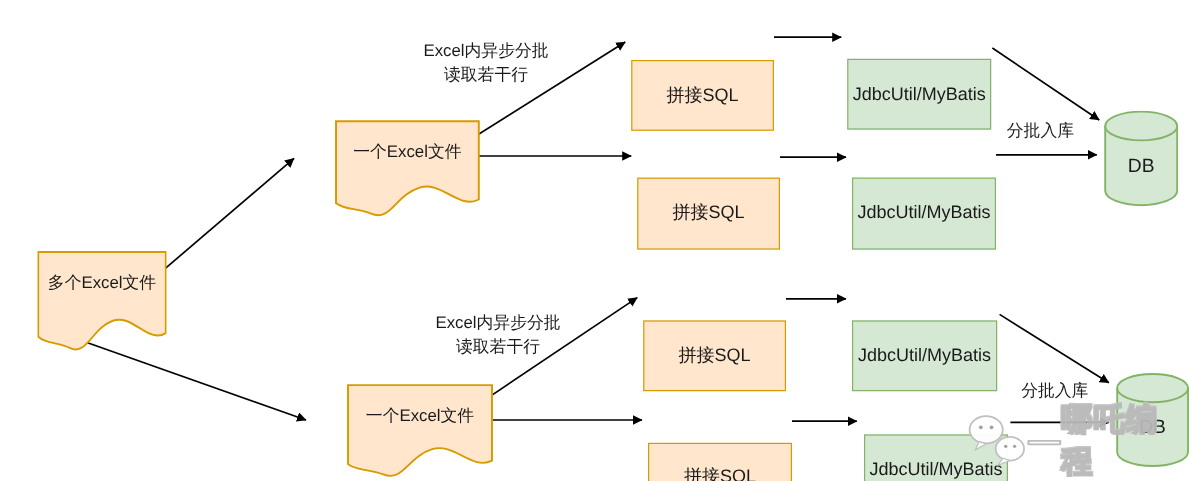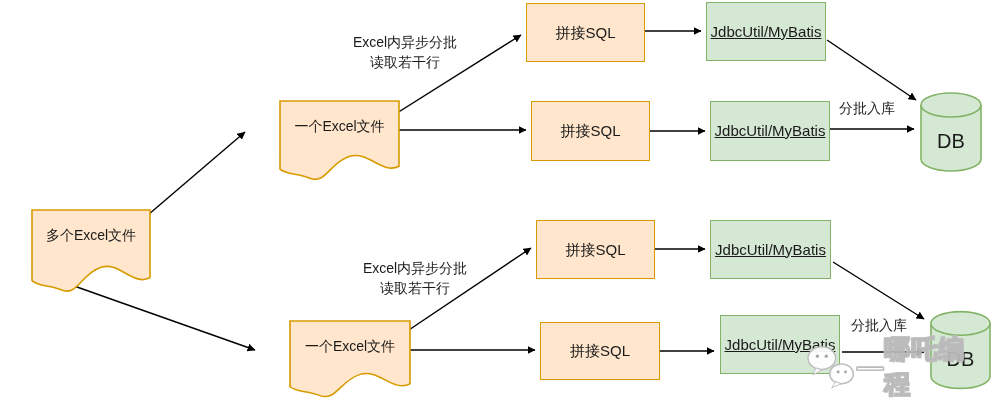--- a/index.html
+++ b/index.html
@@ -7,38 +7,38 @@
     position:relative;width:991px;height:401px;background:#ffffff;overflow:hidden;
     font-family:"Liberation Sans","DejaVu Sans",sans-serif;color:#1a1a1a;
   }
   .edges{position:absolute;left:0;top:0;width:991px;height:401px;pointer-events:none;}
   .edges line{stroke:#000;stroke-width:1.4;}
 
   .node{position:absolute;box-sizing:border-box;}
 
   .box{
     display:flex;align-items:center;justify-content:center;
-    font-size:15px;text-align:center;line-height:1.2;
+    font-size:15px;text-align:center;line-height:1.2;margin-top:47px;
   }
   .box.orange{background:#FFE6CC;border:1.5px solid #D79B00;}
-  .box.green{background:#D5E8D4;border:1.5px solid #82B366;text-decoration:underline;}
+  .box.green{background:#D5E8D4;border:1.5px solid #82B366;}
 
   .doc{pointer-events:none;margin-left:29px;}
   .doc svg{position:absolute;left:0;top:0;width:100%;height:100%;}
   .doc path{fill:#FFE6CC;stroke:#D79B00;stroke-width:1.6;}
   .doc-label{
     position:absolute;left:0;top:0;width:100%;padding-top:18px;
     text-align:center;font-size:14px;
   }
 
   .cyl svg{position:absolute;left:0;top:0;width:100%;height:100%;}
   .cyl path,.cyl ellipse{fill:#D5E8D4;stroke:#82B366;stroke-width:1.6;}
   .cyl-label{
     position:absolute;left:0;top:38px;width:100%;
-    text-align:center;font-size:20px;
+    text-align:center;font-size:16px;
   }
 
   .annot{
     position:absolute;font-size:14px;text-align:center;line-height:20px;white-space:nowrap;
   }
 
   .watermark{
     position:absolute;left:806px;top:332px;z-index:10;display:flex;align-items:center;
     opacity:0.95;
   }
@@ -69,21 +69,21 @@
     <line x1="827" y1="40" x2="916" y2="100" marker-end="url(#arr)"></line>
     <line x1="830" y1="129" x2="914" y2="129" marker-end="url(#arr)"></line>
     <line x1="382" y1="348" x2="531" y2="248" marker-end="url(#arr)"></line>
     <line x1="382" y1="350" x2="535" y2="350" marker-end="url(#arr)"></line>
     <line x1="655" y1="249" x2="705" y2="249" marker-end="url(#arr)"></line>
     <line x1="660" y1="351" x2="714" y2="351" marker-end="url(#arr)"></line>
     <line x1="833" y1="262" x2="924" y2="319" marker-end="url(#arr)"></line>
     <line x1="842" y1="352" x2="924" y2="352" marker-end="url(#arr)"></line>
   </svg>
 
-  <div class="node doc" style="left:2px;top:209px;width:120px;height:88px;padding-left:44px;">
+  <div class="node doc" style="left:2px;top:209px;width:108px;height:88px;padding-left:44px;">
     <svg viewBox="0 0 120 86" preserveAspectRatio="none">
       <path d="M1,1 H119 V67 C103,76 88,51 70,57 C50,63.5 46,86 30,79 C18,74 8,76 1,70 Z"></path>
     </svg>
     <div class="doc-label">多个Excel文件</div>
   </div>
 
   <div class="node doc" style="left:250px;top:100px;width:121px;height:85px;">
     <svg viewBox="0 0 120 86" preserveAspectRatio="none">
       <path d="M1,1 H119 V67 C103,76 88,51 70,57 C50,63.5 46,86 30,79 C18,74 8,76 1,70 Z"></path>
     </svg>

